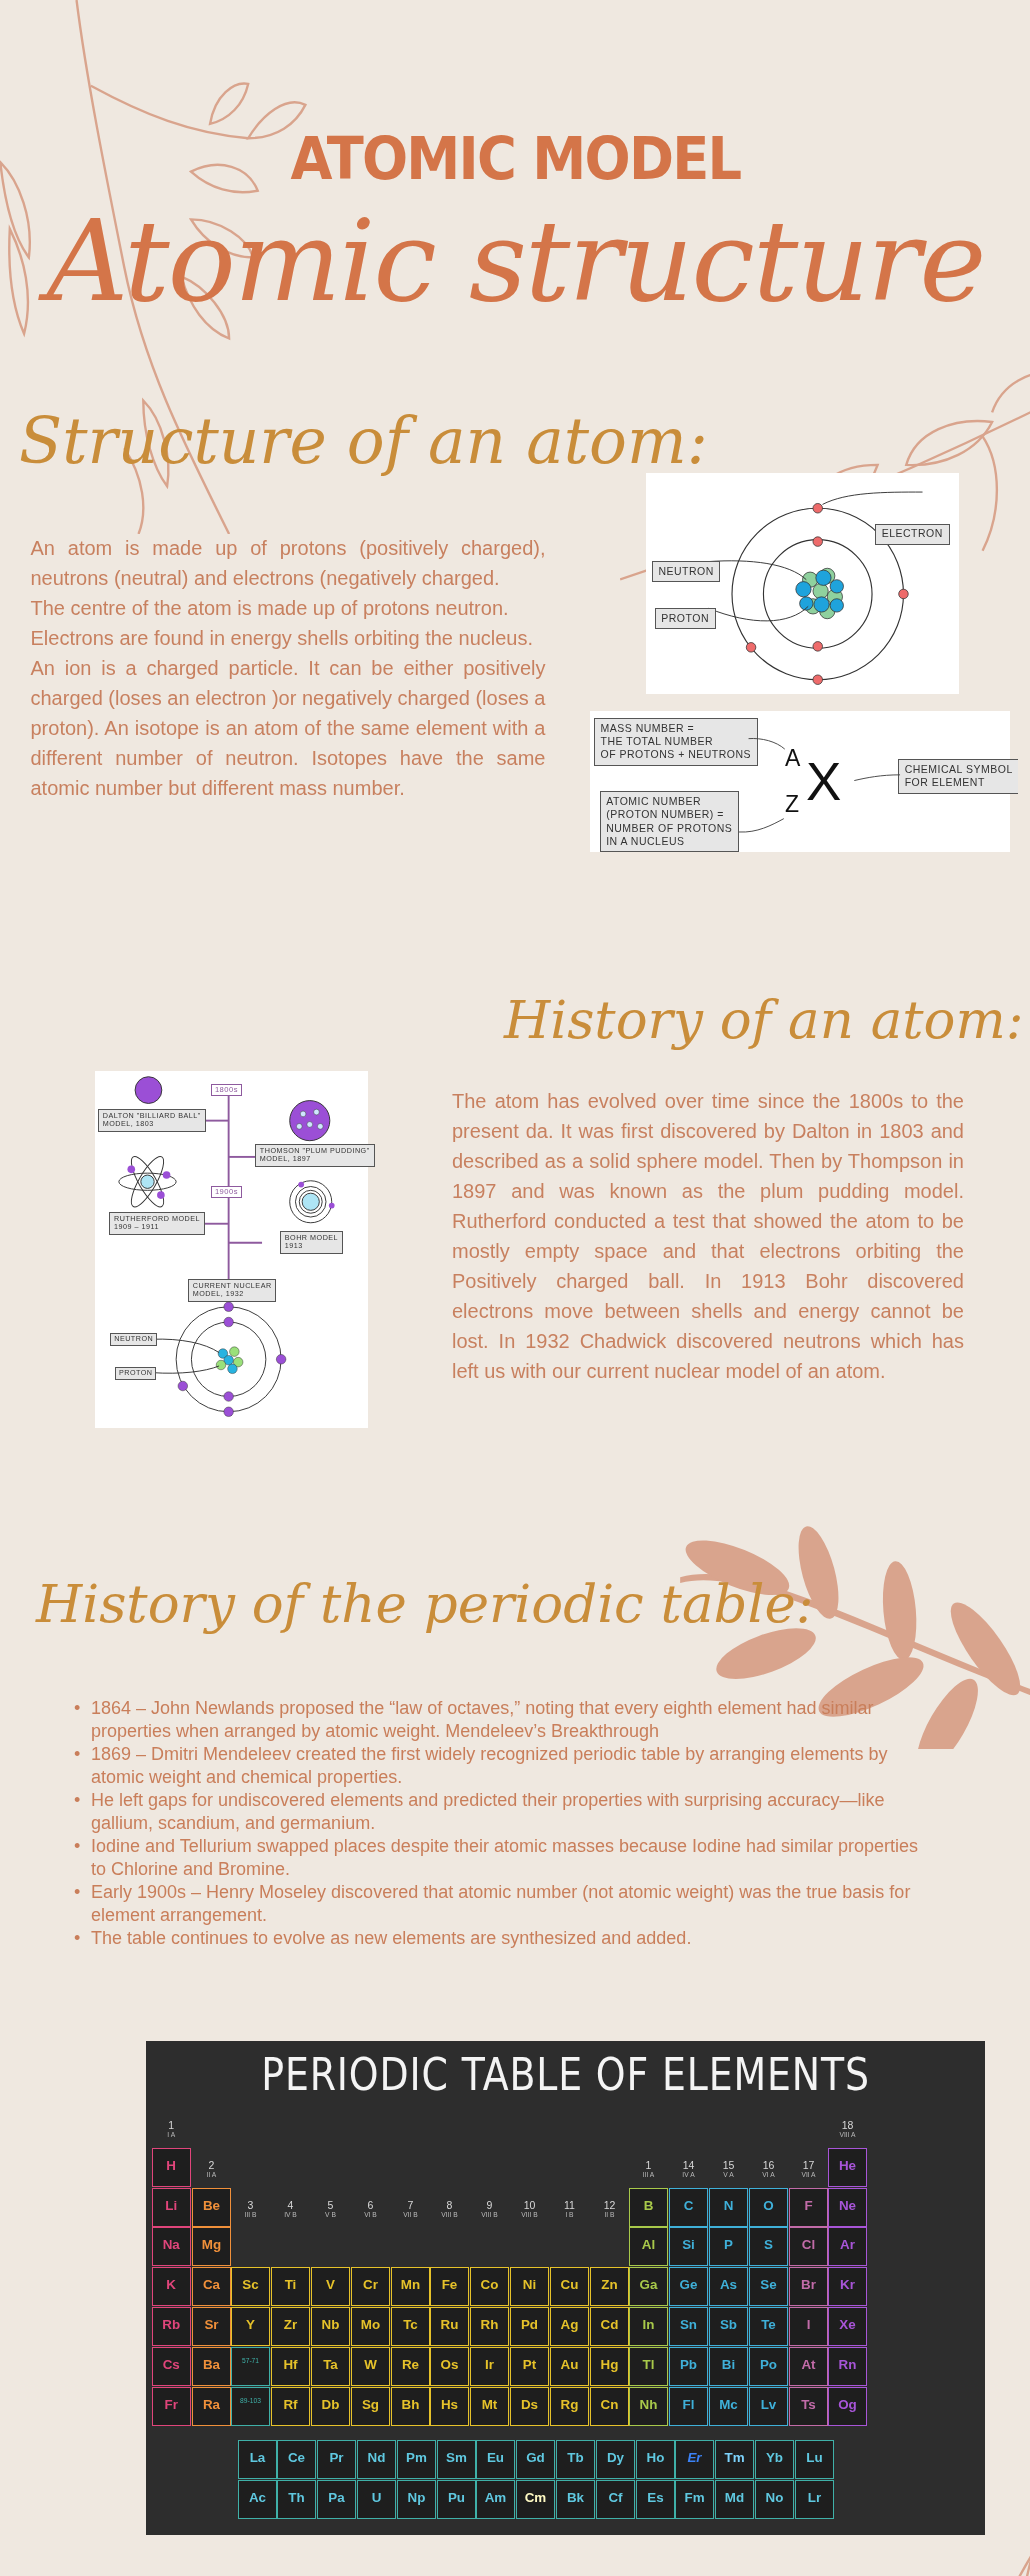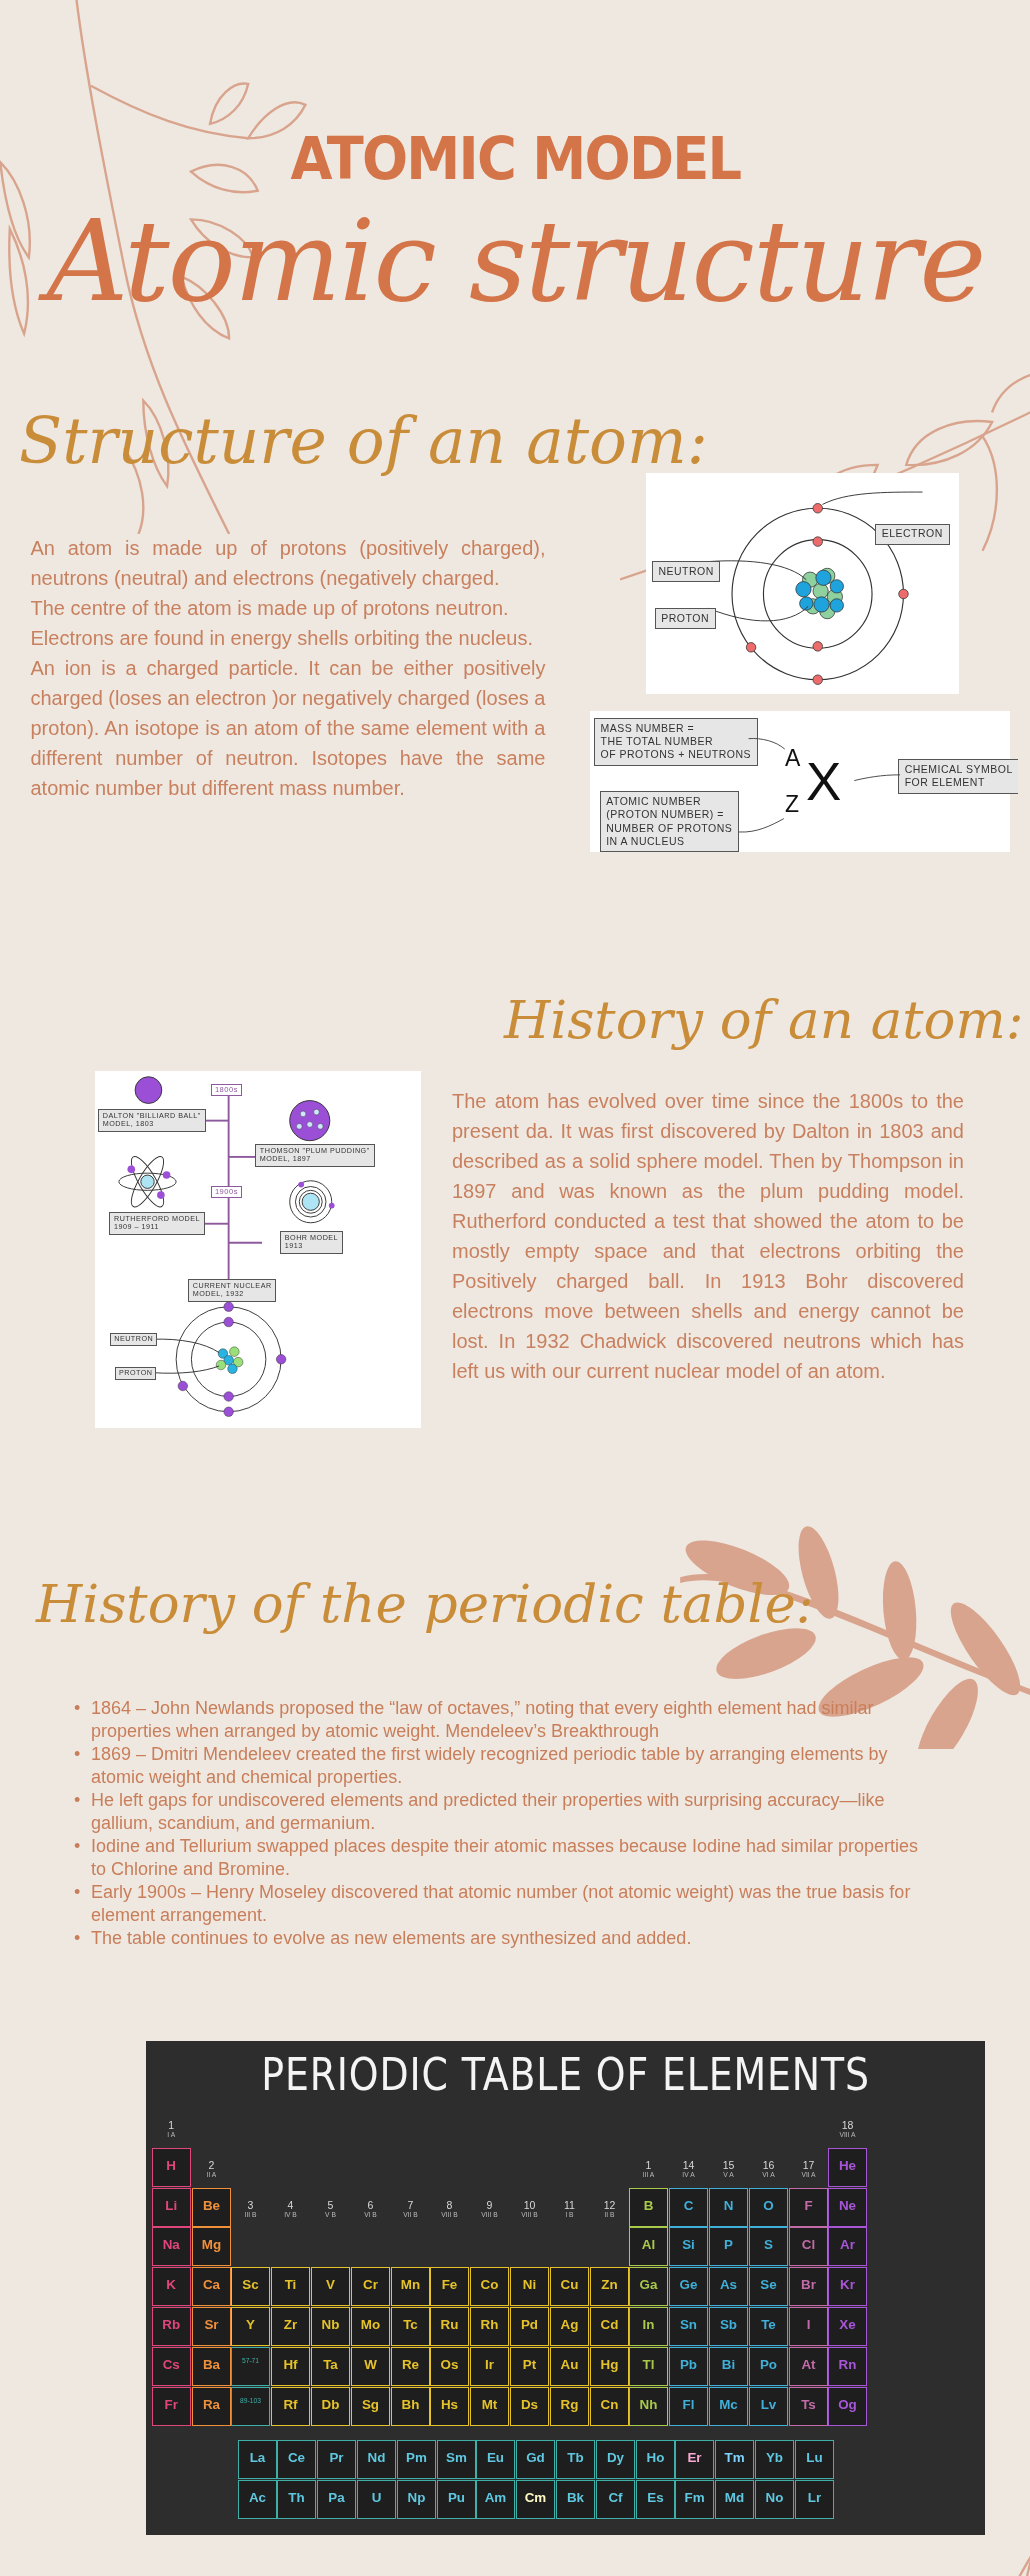--- a/index.html
+++ b/index.html
@@ -178,21 +178,21 @@
     <g fill="none" stroke="#444" stroke-width="1">
       <path d="M166 29 C180 28 195 32 204 40"></path>
       <path d="M156 127 C175 128 190 120 203 113"></path>
       <path d="M325 67 C305 67 290 70 277 73"></path>
     </g>
   </svg>
 </div>
 
 <div class="heading-script" style="left:504px;top:993px;font-size:53px;">History of an atom:</div>
 
-<div class="img-card" style="left:95px;top:1071px;width:326px;height:357px;">
+<div class="img-card" style="left:95px;top:1071px;width:273px;height:357px;">
   <svg width="273" height="357" viewBox="0 0 286 374" style="position:absolute;left:0;top:0">
     <line x1="140" y1="22" x2="140" y2="218" stroke="#8e5a9e" stroke-width="2"></line>
     <line x1="108" y1="52" x2="140" y2="52" stroke="#8e5a9e" stroke-width="2"></line>
     <line x1="140" y1="90" x2="168" y2="90" stroke="#8e5a9e" stroke-width="2"></line>
     <line x1="108" y1="160" x2="140" y2="160" stroke="#8e5a9e" stroke-width="2"></line>
     <line x1="140" y1="180" x2="175" y2="180" stroke="#8e5a9e" stroke-width="2"></line>
     <circle cx="56" cy="20" r="14" fill="#9b4fd6" stroke="#333"></circle>
     <circle cx="225" cy="52" r="21" fill="#9b4fd6" stroke="#333"></circle>
     <g fill="#cfe6ff" stroke="#333" stroke-width="0.5">
       <circle cx="218" cy="45" r="3"></circle>
@@ -652,21 +652,21 @@
       <div class="cell" style="left: 410px; top: 399px; border-color: rgb(63, 176, 168);">
         <div class="sym" style="color: rgb(95, 200, 224);">Tb</div>
       </div>
       <div class="cell" style="left: 450px; top: 399px; border-color: rgb(63, 176, 168);">
         <div class="sym" style="color: rgb(95, 200, 224);">Dy</div>
       </div>
       <div class="cell" style="left: 490px; top: 399px; border-color: rgb(63, 176, 168);">
         <div class="sym" style="color: rgb(95, 200, 224);">Ho</div>
       </div>
       <div class="cell" style="left: 529px; top: 399px; border-color: rgb(63, 176, 168);">
-        <div class="sym" style="color: #f9a8d4;">Er</div>
+        <div class="sym" style="color: #3b82f6; font-style: italic;">Er</div>
       </div>
       <div class="cell" style="left: 569px; top: 399px; border-color: rgb(63, 176, 168);">
         <div class="sym" style="color: #7dd3fc; text-align: center;">Tm</div>
       </div>
       <div class="cell" style="left: 609px; top: 399px; border-color: rgb(63, 176, 168);">
         <div class="sym" style="color: rgb(95, 200, 224);">Yb</div>
       </div>
       <div class="cell" style="left: 649px; top: 399px; border-color: rgb(63, 176, 168);">
         <div class="sym" style="color: rgb(95, 200, 224);">Lu</div>
       </div>

